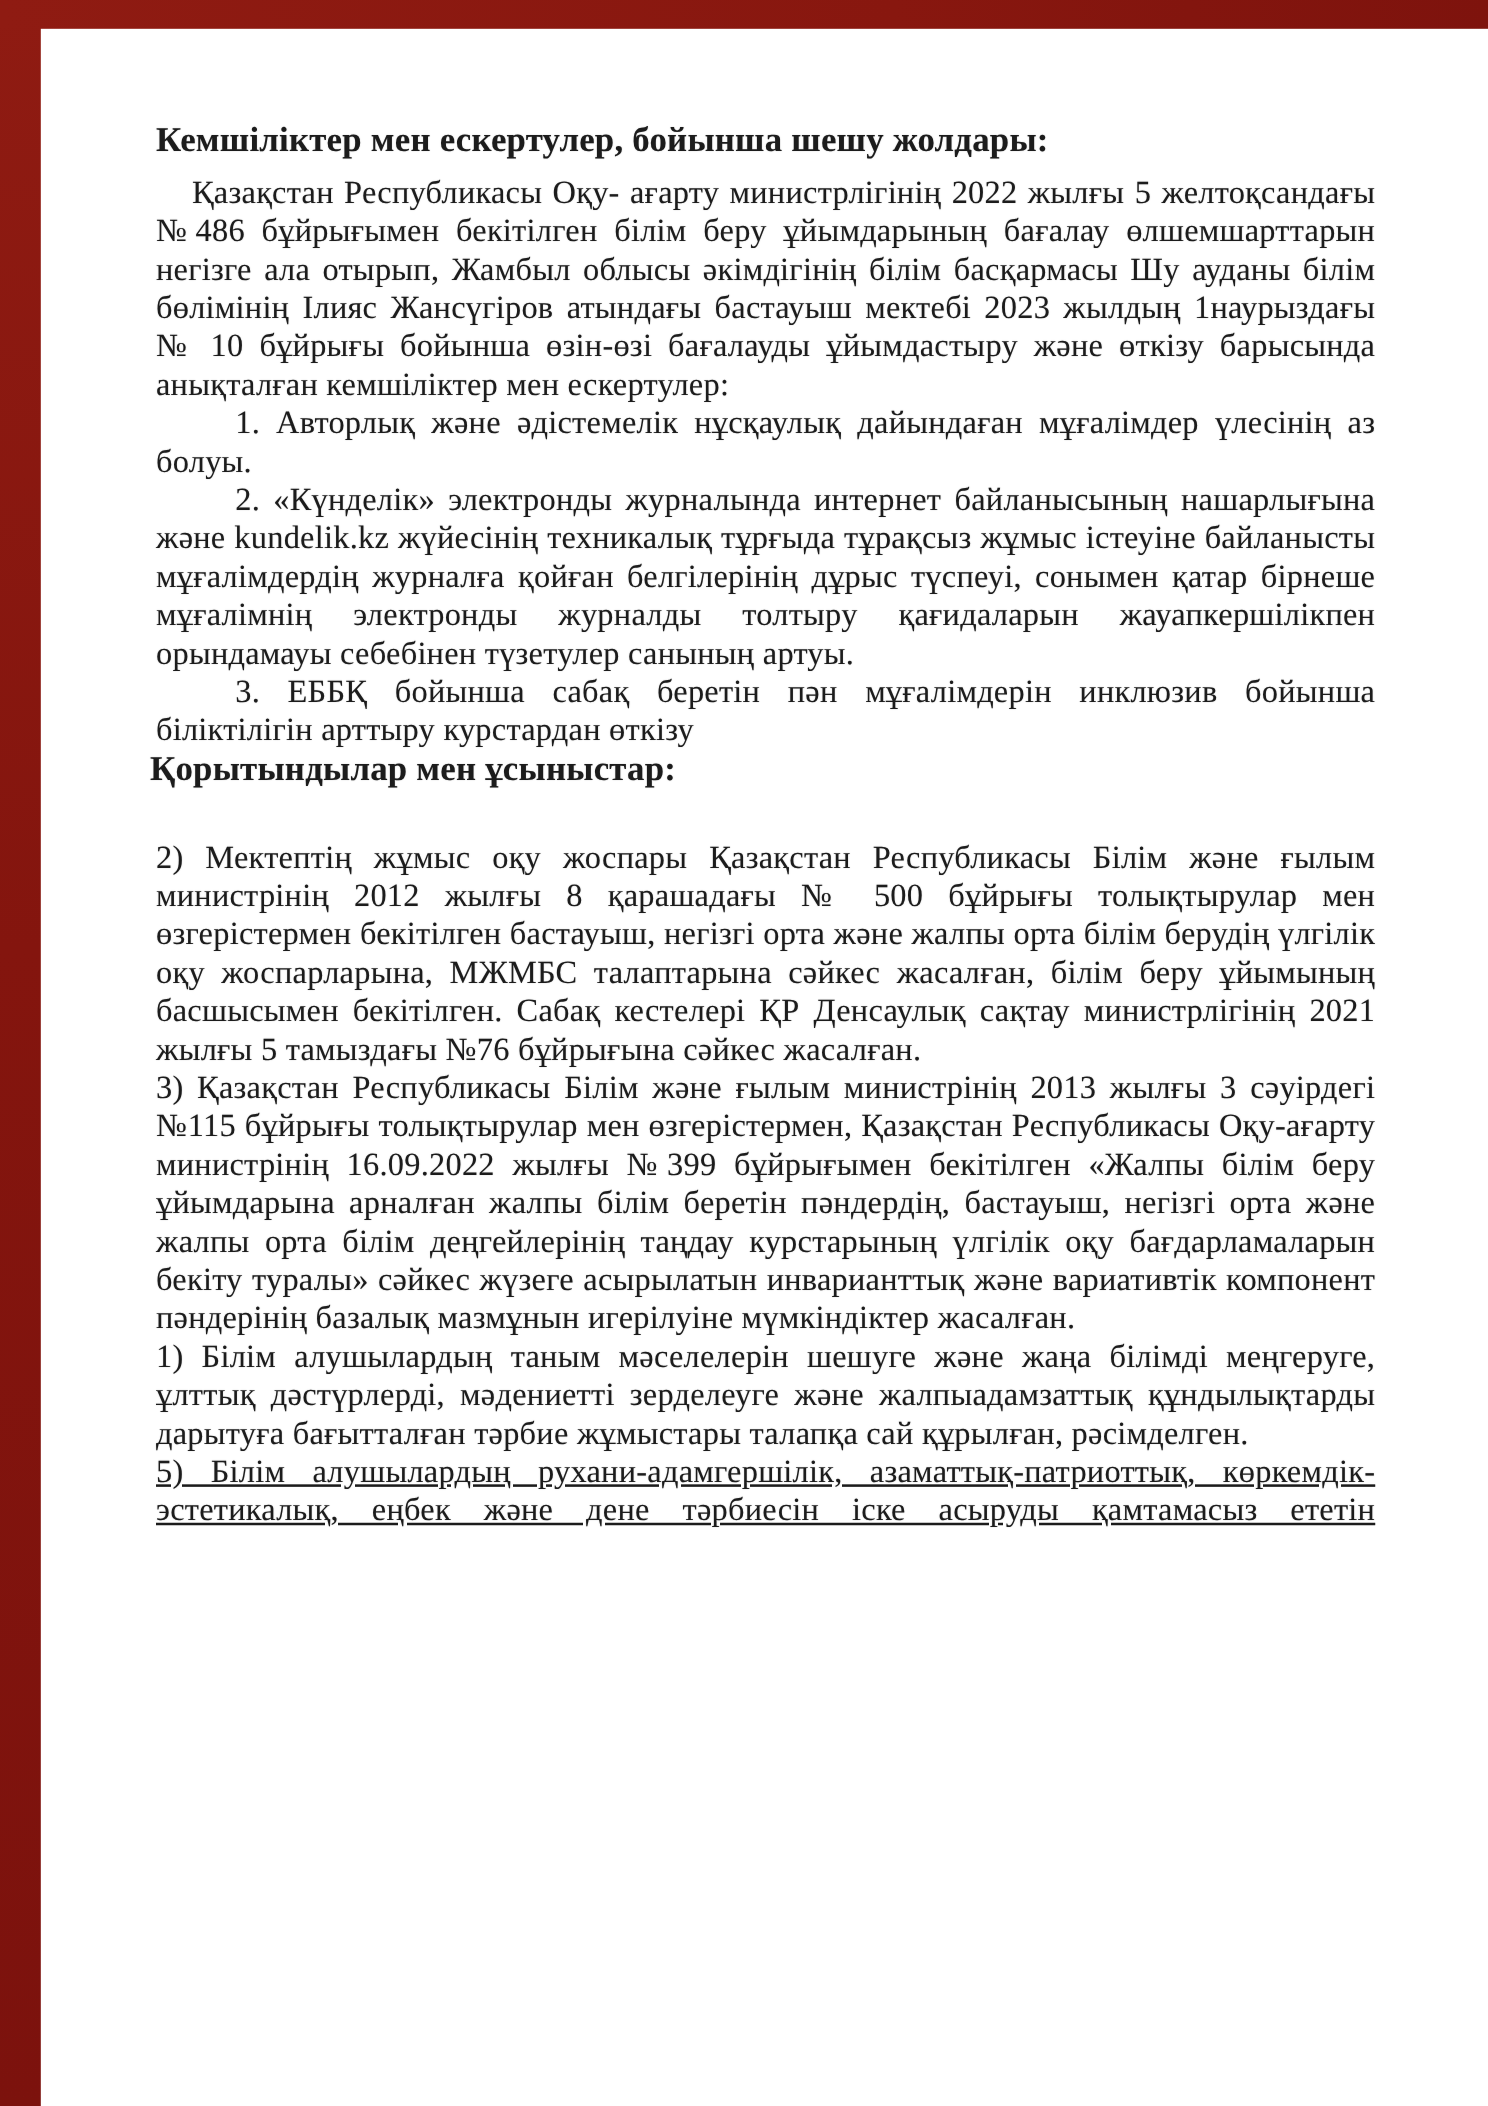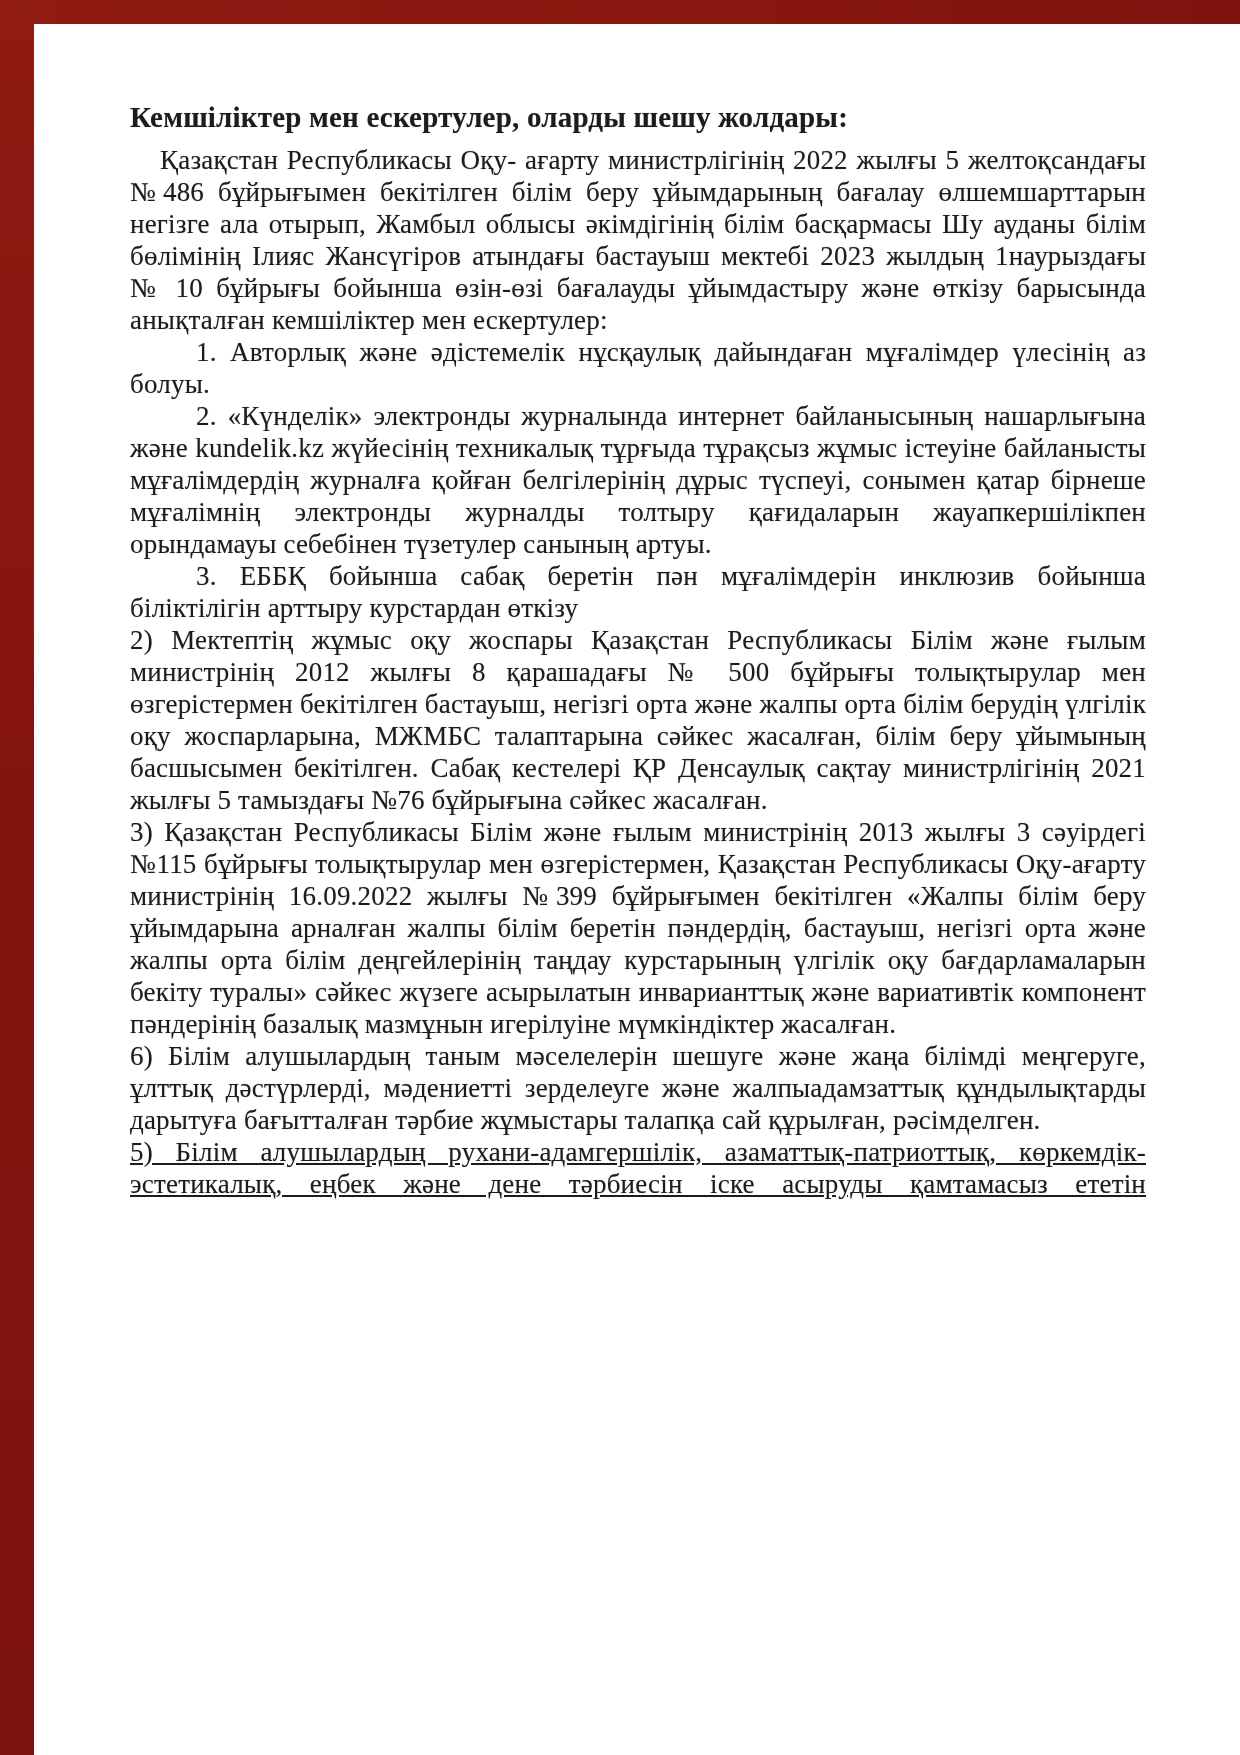--- a/index.html
+++ b/index.html
@@ -79,35 +79,36 @@
 </head>
 <body>
 
 <div class="page">
 
   <div class="edge-left"></div>
   <div class="edge-top"></div>
 
   <div class="content">
 
-    <h1 class="doc-heading">Кемшіліктер мен ескертулер, оларды шешу жолдары:</h1>
+    <h1 class="doc-heading">Кемшіліктер мен ескертулер, бойынша шешу жолдары:</h1>
 
     <p class="s1-intro">Қазақстан Республикасы Оқу- ағарту министрлігінің 2022 жылғы 5 желтоқсандағы №486 бұйрығымен бекітілген білім беру ұйымдарының бағалау өлшемшарттарын негізге ала отырып, Жамбыл облысы әкімдігінің білім басқармасы Шу ауданы білім бөлімінің Ілияс Жансүгіров атындағы бастауыш мектебі 2023 жылдың 1наурыздағы № 10 бұйрығы бойынша өзін-өзі бағалауды ұйымдастыру және өткізу барысында анықталған кемшіліктер мен ескертулер:</p>
 
     <p class="s1-item">1. Авторлық және әдістемелік нұсқаулық дайындаған мұғалімдер үлесінің аз болуы.</p>
 
     <p class="s1-item">2. «Күнделік» электронды журналында интернет байланысының нашарлығына және kundelik.kz жүйесінің техникалық тұрғыда тұрақсыз жұмыс істеуіне байланысты мұғалімдердің журналға қойған белгілерінің дұрыс түспеуі, сонымен қатар бірнеше мұғалімнің электронды журналды толтыру қағидаларын жауапкершілікпен орындамауы себебінен түзетулер санының артуы.</p>
 
     <p class="s1-item">3. ЕББҚ бойынша сабақ беретін пән мұғалімдерін инклюзив бойынша біліктілігін арттыру курстардан өткізу</p>
 
+    <h2 class="doc-heading second">Қорытындылар мен ұсыныстар:</h2>
 
 
 
     <p class="s2-item">2) Мектептің жұмыс оқу жоспары Қазақстан Республикасы Білім және ғылым министрінің 2012 жылғы 8 қарашадағы № 500 бұйрығы толықтырулар мен өзгерістермен бекітілген бастауыш, негізгі орта және жалпы орта білім берудің үлгілік оқу жоспарларына, МЖМБС талаптарына сәйкес жасалған, білім беру ұйымының басшысымен бекітілген. Сабақ кестелері ҚР Денсаулық сақтау министрлігінің 2021 жылғы 5 тамыздағы №76 бұйрығына сәйкес жасалған.</p>
 
     <p class="s2-item">3) Қазақстан Республикасы Білім және ғылым министрінің 2013 жылғы 3 сәуірдегі №115 бұйрығы толықтырулар мен өзгерістермен, Қазақстан Республикасы Оқу-ағарту министрінің 16.09.2022 жылғы №399 бұйрығымен бекітілген «Жалпы білім беру ұйымдарына арналған жалпы білім беретін пәндердің, бастауыш, негізгі орта және жалпы орта білім деңгейлерінің таңдау курстарының үлгілік оқу бағдарламаларын бекіту туралы» сәйкес жүзеге асырылатын инварианттық және вариативтік компонент пәндерінің базалық мазмұнын игерілуіне мүмкіндіктер жасалған.</p>
 
-    <p class="s2-item">6) Білім алушылардың таным мәселелерін шешуге және жаңа білімді меңгеруге, ұлттық дәстүрлерді, мәдениетті зерделеуге және жалпыадамзаттық құндылықтарды дарытуға бағытталған тәрбие жұмыстары талапқа сай құрылған, рәсімделген.</p>
+    <p class="s2-item">1) Білім алушылардың таным мәселелерін шешуге және жаңа білімді меңгеруге, ұлттық дәстүрлерді, мәдениетті зерделеуге және жалпыадамзаттық құндылықтарды дарытуға бағытталған тәрбие жұмыстары талапқа сай құрылған, рәсімделген.</p>
 
     <p class="s2-item final">5) Білім алушылардың рухани-адамгершілік, азаматтық-патриоттық, көркемдік-эстетикалық, еңбек және дене тәрбиесін іске асыруды қамтамасыз ететін</p>
 
   </div>
 </div>
 
 </body></html>

